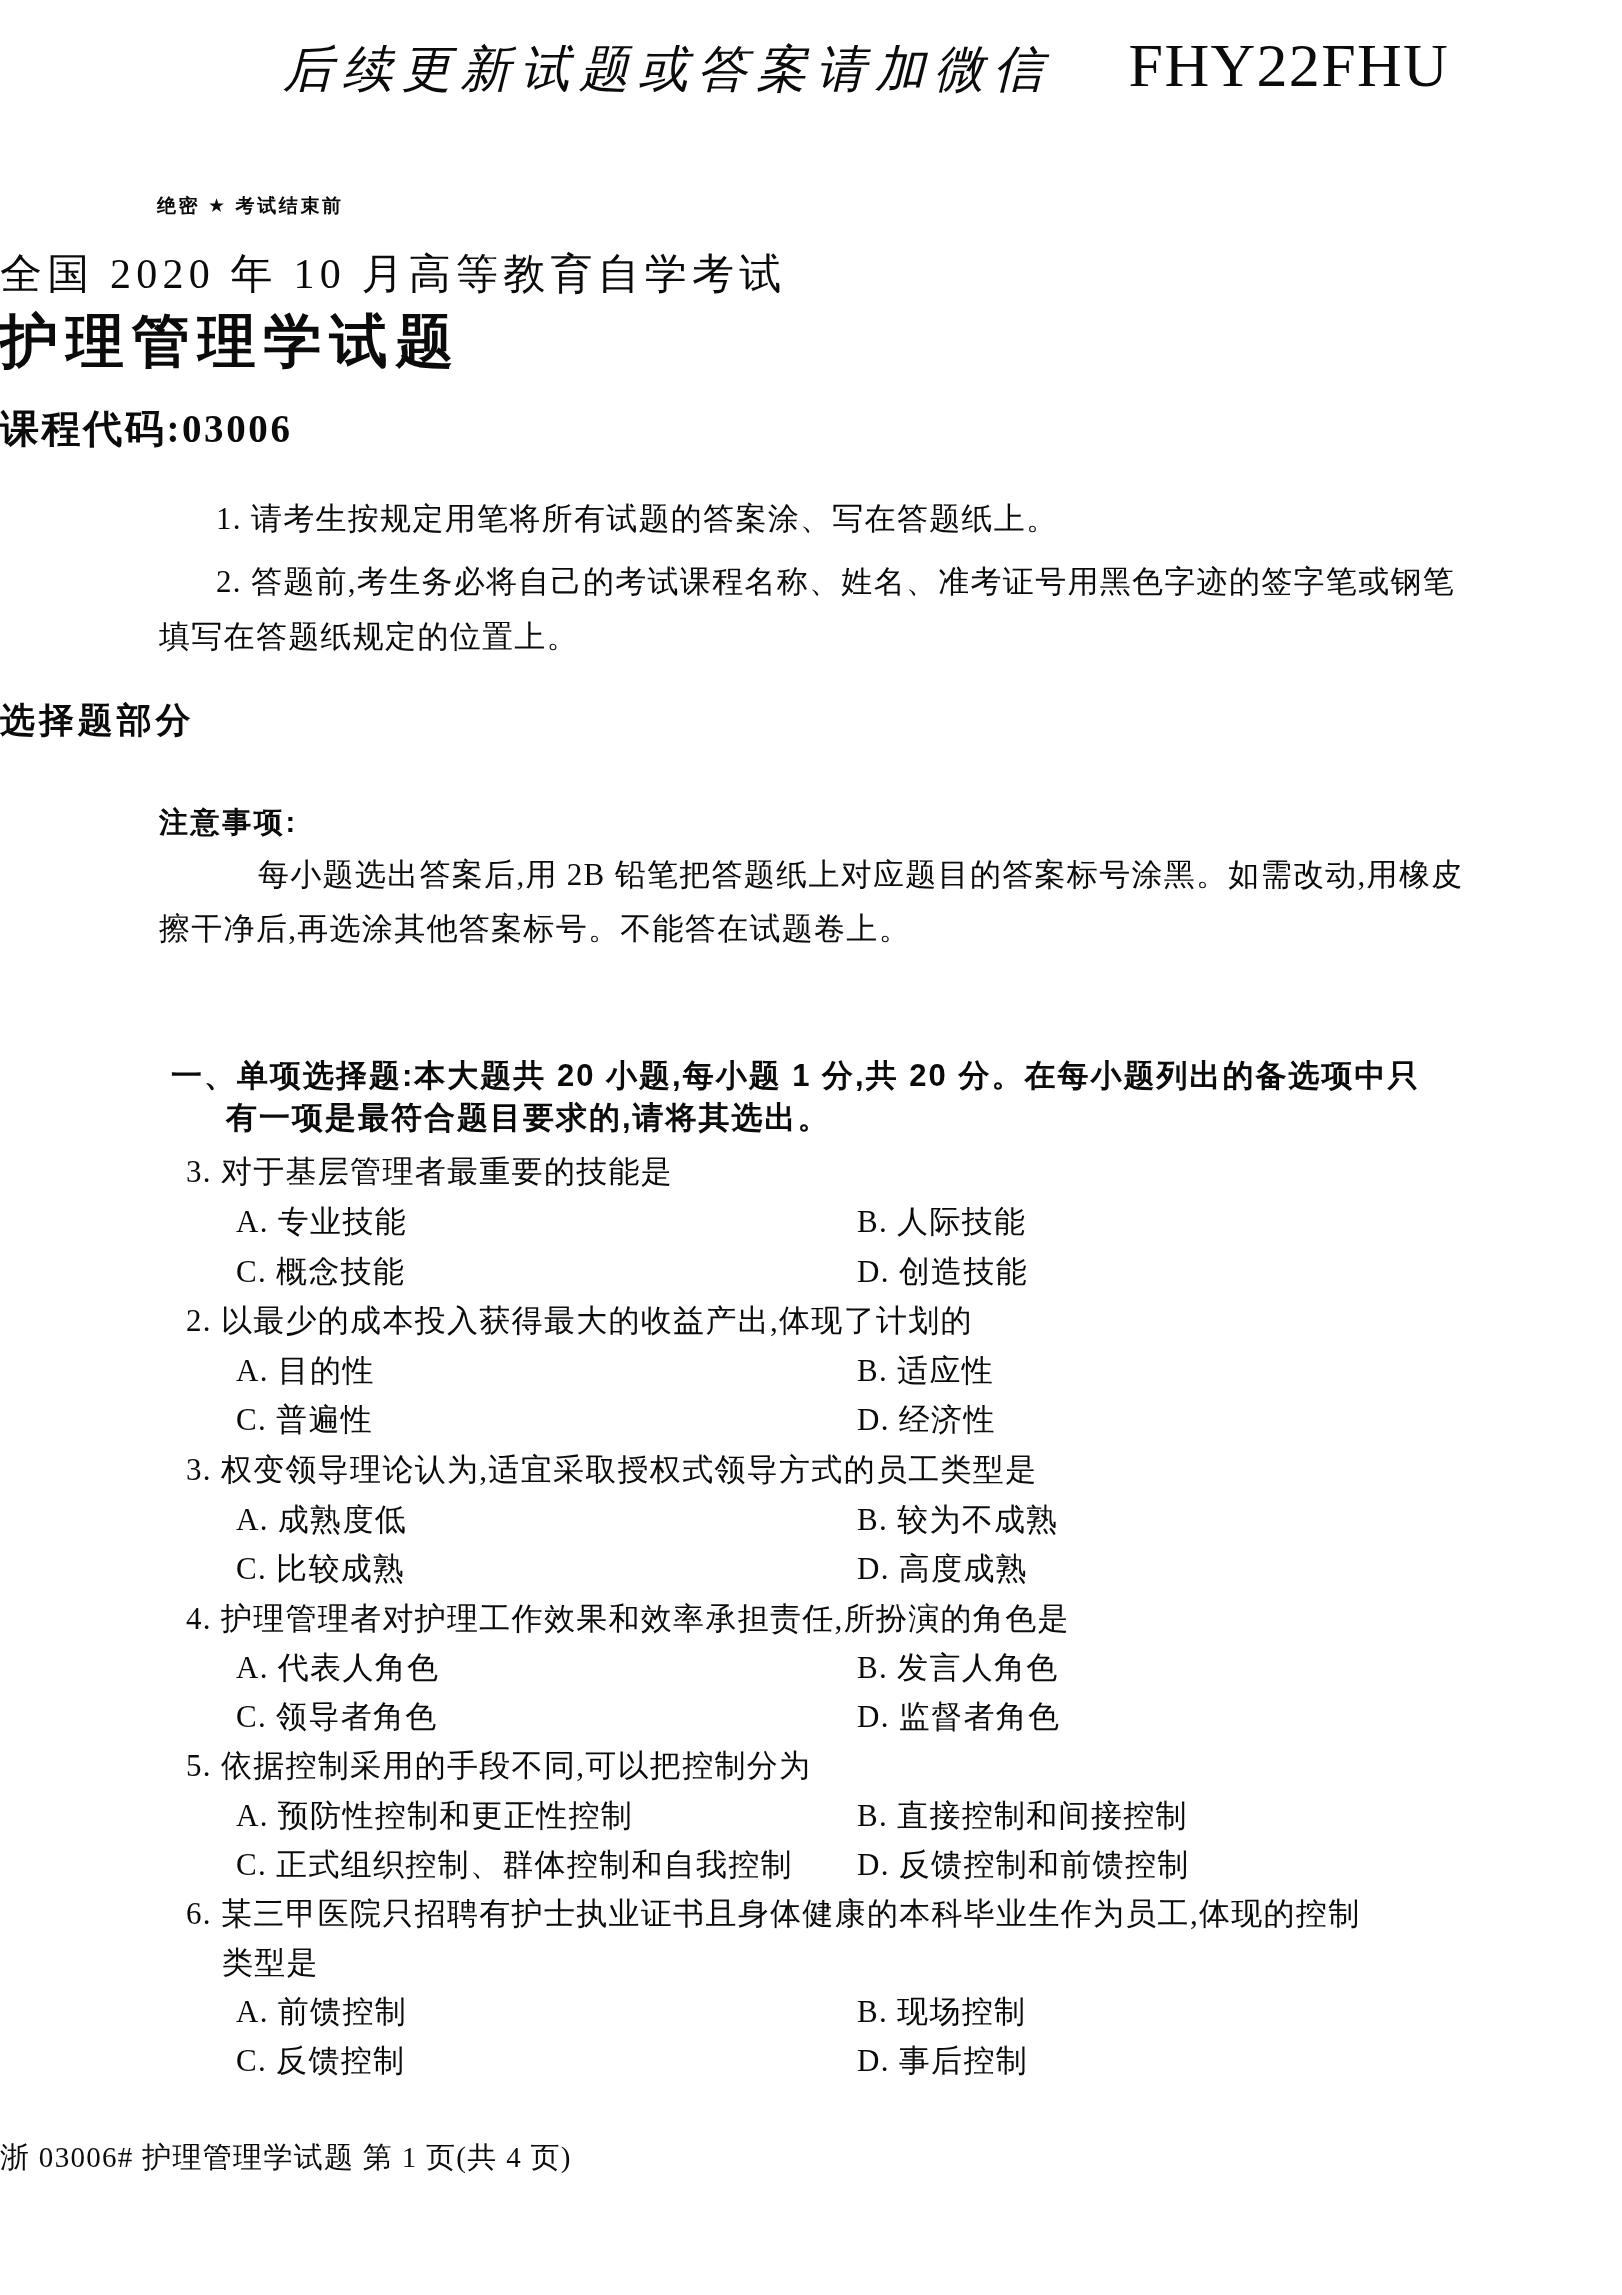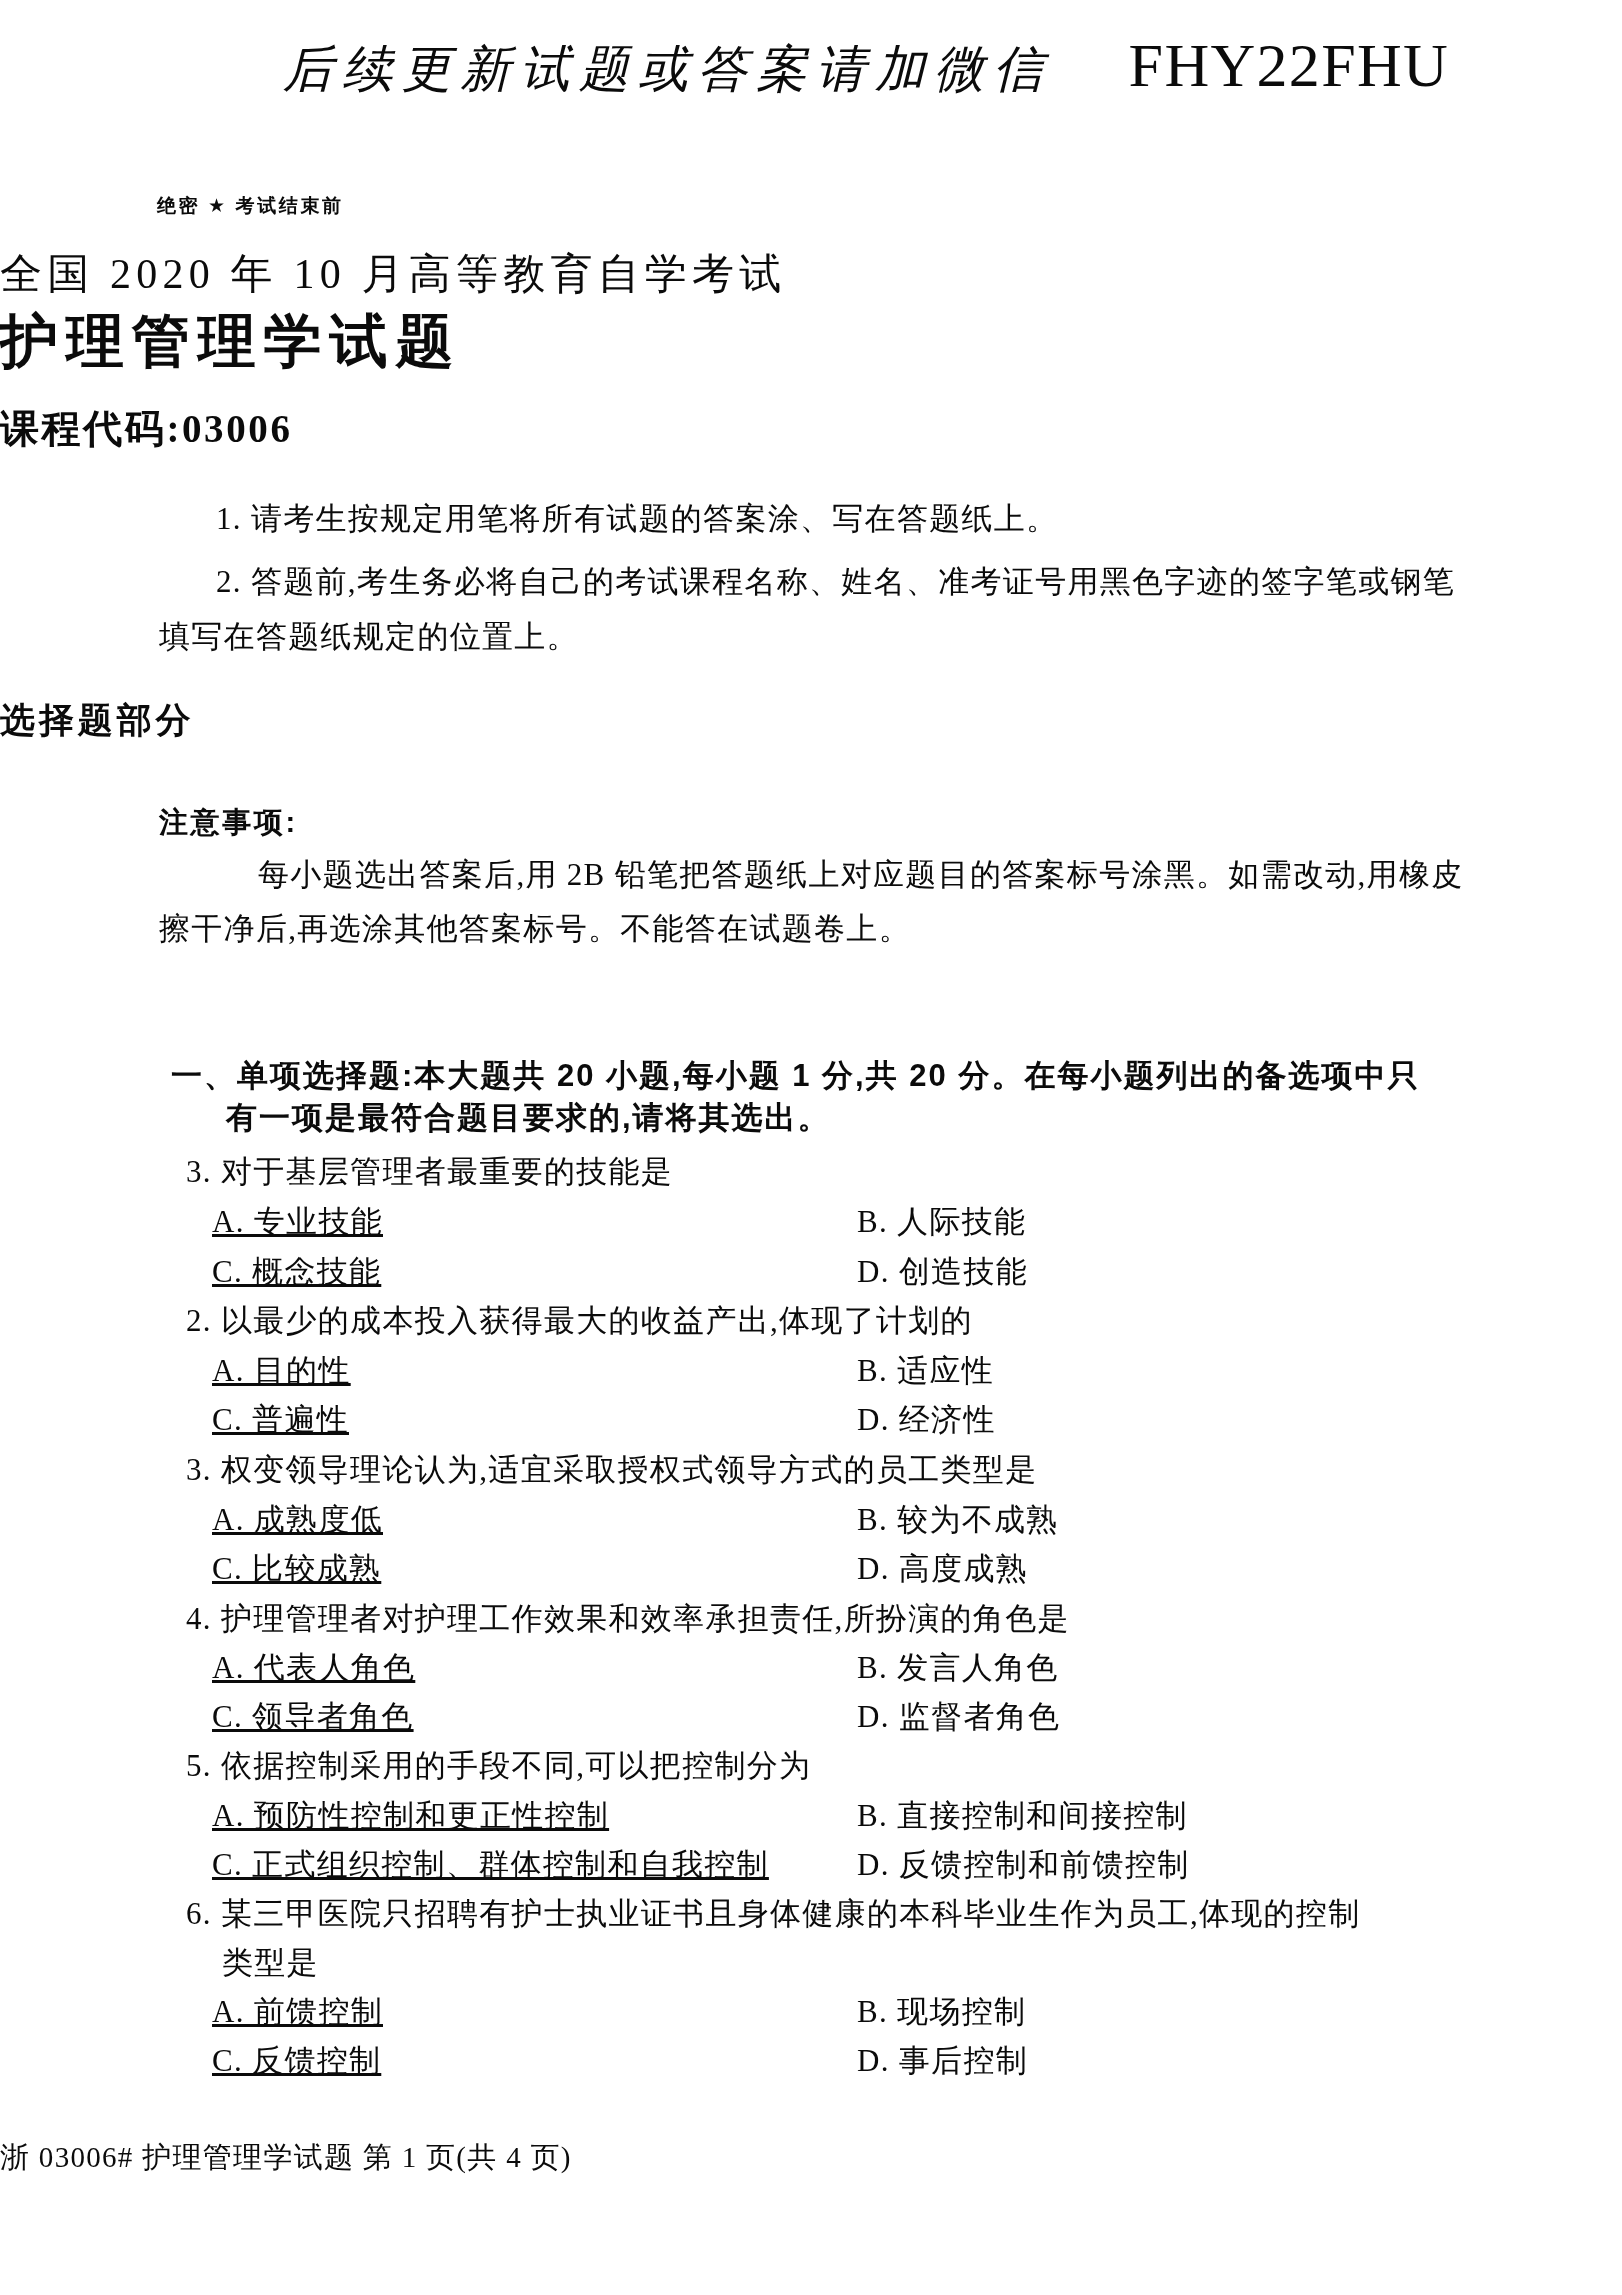--- a/index.html
+++ b/index.html
@@ -34,21 +34,21 @@
   .session-title { font-size: 42px; letter-spacing: 5.2px; }
   .paper-title { font-size: 58px; letter-spacing: 7.9px; }
   .course-code { font-size: 39px; letter-spacing: 2.6px; }
   .section-heading { font-size: 35px; letter-spacing: 3.9px; }
   .notice-label { font-size: 29px; letter-spacing: 2.6px; }
   .part-heading { font-size: 31px; letter-spacing: 2px; }
   .body-t { font-size: 31px; letter-spacing: 1.3px; }
   .footer-t { font-size: 29px; letter-spacing: 1.3px; }
 
   .row { position: absolute; left: 0; top: 0; width: 100%; height: 0; }
-  .opt-l { position: absolute; left: 212px; white-space: nowrap; line-height: 1.15; text-decoration: underline; }
+  .opt-l { position: absolute; left: 236px; white-space: nowrap; line-height: 1.15; }
   .opt-r { position: absolute; left: 857px; white-space: nowrap; line-height: 1.15; }
 </style>
 </head>
 <body>
 
 <div class="page">
 
   <div class="abs" style="left:287px; top:30px;">
     <span class="wm-cn">后续更新试题或答案请加微信</span><span class="wm-code">FHY22FHU</span>
   </div>

